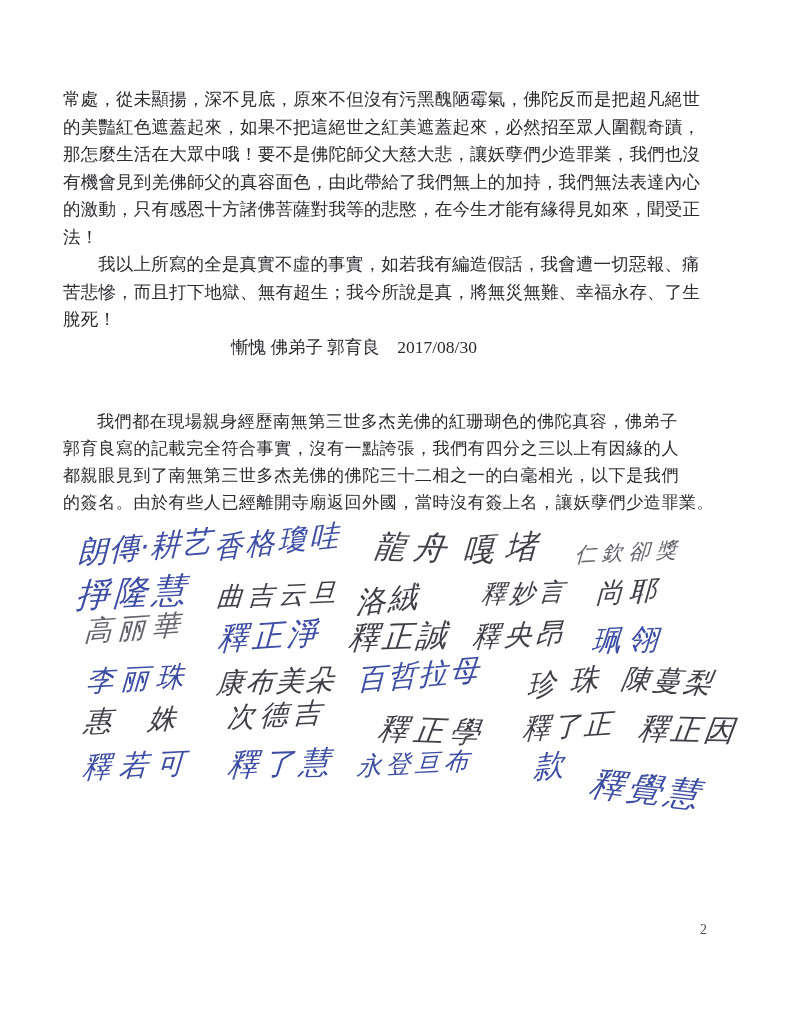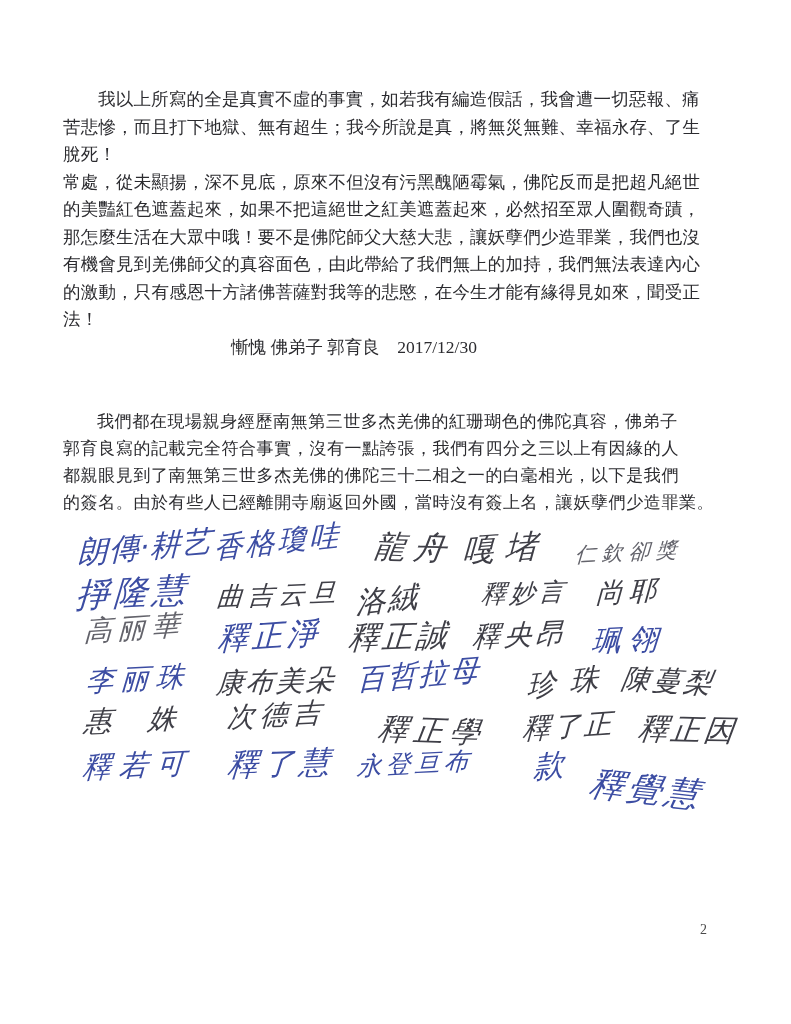--- a/index.html
+++ b/index.html
@@ -60,30 +60,30 @@
     font-size: 14px;
     color: #4a4a4a;
     font-family: "Liberation Serif", serif;
   }
 </style>
 </head>
 <body>
 
 <div class="page">
   <div class="body-text">
-    <p class="para indent">我以上所寫的全是真實不虛的事實，如若我有編造假話，我會遭一切惡報、痛
-苦悲慘，而且打下地獄、無有超生；我今所說是真，將無災無難、幸福永存、了生
-脫死！</p>
     <p class="para">常處，從未顯揚，深不見底，原來不但沒有污黑醜陋霉氣，佛陀反而是把超凡絕世
 的美豔紅色遮蓋起來，如果不把這絕世之紅美遮蓋起來，必然招至眾人圍觀奇蹟，
 那怎麼生活在大眾中哦！要不是佛陀師父大慈大悲，讓妖孽們少造罪業，我們也沒
 有機會見到羌佛師父的真容面色，由此帶給了我們無上的加持，我們無法表達內心
 的激動，只有感恩十方諸佛菩薩對我等的悲愍，在今生才能有緣得見如來，聞受正
 法！</p>
-    <p class="signoff">慚愧 佛弟子 郭育良　2017/12/30</p>
+    <p class="para indent">我以上所寫的全是真實不虛的事實，如若我有編造假話，我會遭一切惡報、痛
+苦悲慘，而且打下地獄、無有超生；我今所說是真，將無災無難、幸福永存、了生
+脫死！</p>
+    <p class="signoff">慚愧 佛弟子 郭育良　2017/08/30</p>
     <p class="para kai indent">我們都在現場親身經歷南無第三世多杰羌佛的紅珊瑚色的佛陀真容，佛弟子
 郭育良寫的記載完全符合事實，沒有一點誇張，我們有四分之三以上有因緣的人
 都親眼見到了南無第三世多杰羌佛的佛陀三十二相之一的白毫相光，以下是我們
 的簽名。由於有些人已經離開寺廟返回外國，當時沒有簽上名，讓妖孽們少造罪業。</p>
   </div>
 
   <div class="signature-block">
       <span class="signature" style="left: 78px; top: 538px; font-size: 30px; color: rgb(60, 77, 163); letter-spacing: 1px; transform: rotate(-5deg) skewX(-6deg);">朗傳·耕艺</span>
       <span class="signature" style="left: 214px; top: 534px; font-size: 29px; color: rgb(60, 77, 163); letter-spacing: 3px; transform: rotate(-6deg) skewX(-6deg);">香格瓊哇</span>
       <span class="signature" style="left: 374px; top: 530px; font-size: 32px; color: rgb(63, 63, 71); letter-spacing: 8px; transform: rotate(2deg) skewX(-6deg);">龍舟</span>

